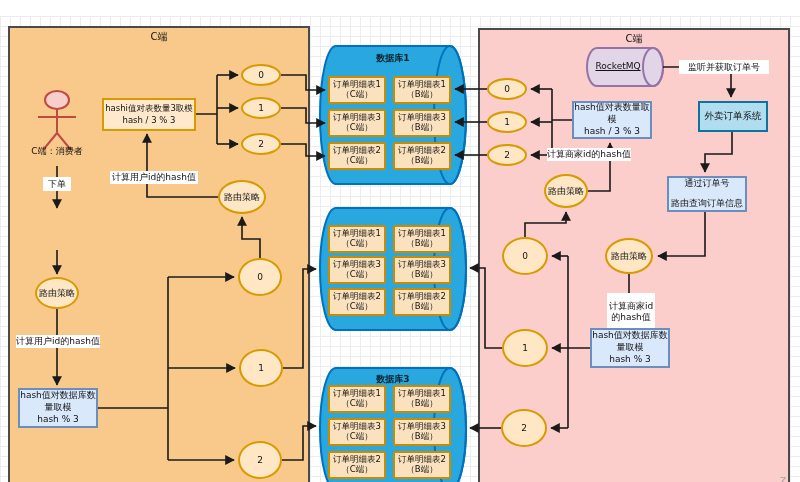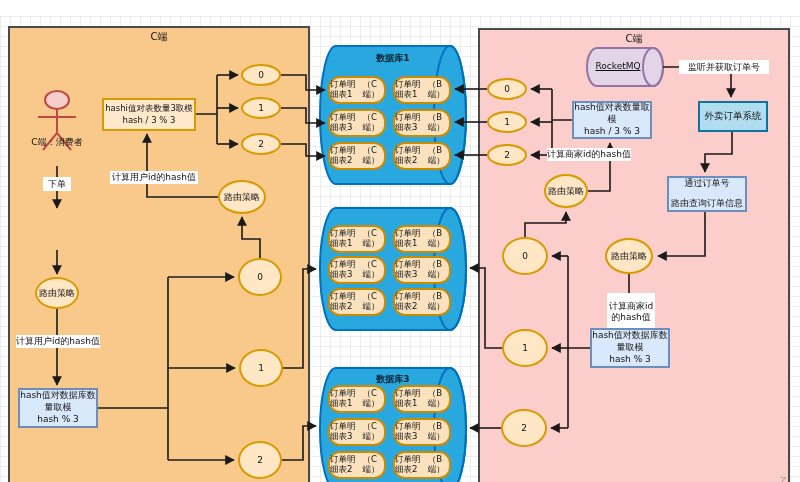--- a/index.html
+++ b/index.html
@@ -17,21 +17,21 @@
   svg.layer{position:absolute;left:0;top:0;pointer-events:none;}
   .ellipse{position:absolute;box-sizing:border-box;border:2px solid #D79B00;background:#FFE7C6;
     border-radius:50%;display:flex;align-items:center;justify-content:center;font-size:9px;}
   .box{position:absolute;box-sizing:border-box;display:flex;flex-direction:column;align-items:center;
     justify-content:center;text-align:center;font-size:9px;line-height:1.3;}
   .box.peach{background:#FFE9CC;border:2px solid #D79B00;}
   .box.blue{background:#DAE8FC;border:2px solid #6C8EBF;}
   .box.purple{background:#E1D5E7;border:2px solid #9673A6;font-size:10px;}
   .box.cyan{background:#B1DDF0;border:2px solid #10739E;font-size:9.5px;}
   .tbl{position:absolute;box-sizing:border-box;width:58px;height:28px;background:#FBE2BE;
-    border:2px solid #CC8A00;border-radius:12px;display:flex;flex-direction:row;align-items:center;
+    border:2px solid #CC8A00;border-radius:2px;display:flex;flex-direction:column;align-items:center;
     justify-content:center;font-size:8.5px;line-height:1.15;}
   .db-title{position:absolute;width:146px;font-size:9px;font-weight:700;text-align:center;color:#09222e;}
   .edge-lbl{position:absolute;background:#ffffff;font-size:9px;line-height:1.2;display:flex;
     flex-direction:column;align-items:center;justify-content:center;text-align:center;}
   .plain-lbl{position:absolute;font-size:9px;text-align:center;}
   .mq-lbl{position:absolute;font-size:9px;text-align:center;}
   .watermark{position:absolute;font-size:9px;color:#9aa0a6;}
 </style>
 </head>
 <body>
@@ -110,21 +110,21 @@
       <path d="M552 106 H531" marker-end="url(#ah)"></path>
       <path d="M552 139 H531" marker-end="url(#ah)"></path>
       <path d="M487 73 H455" marker-end="url(#ah)"></path>
       <path d="M487 106 H455" marker-end="url(#ah)"></path>
       <path d="M487 139 H455" marker-end="url(#ah)"></path>
       <path d="M502 332 H485 V252 H470" marker-end="url(#ah)"></path>
       <path d="M501 412 H470" marker-end="url(#ah)"></path>
     </g>
   </svg>
 
-  <div class="plain-lbl" style="left:14px;top:120px;width:86px;">C端：消费者</div>
+  <div class="plain-lbl" style="left:14px;top:129px;width:86px;">C端：消费者</div>
   <div class="edge-lbl" style="left:43px;top:161px;width:28px;height:14px;">下单</div>
   <div class="ellipse" style="left:35px;top:261px;width:44px;height:32px;">路由策略</div>
   <div class="edge-lbl" style="left:16px;top:319px;width:84px;height:13px;">计算用户id的hash值</div>
   <div class="box blue" style="left:18px;top:372px;width:80px;height:40px;">
     <div>hash值对数据库数</div>
     <div>量取模</div>
     <div>hash % 3</div>
   </div>
 
   <div class="ellipse" style="left:238px;top:242px;width:44px;height:38px;">0</div>

